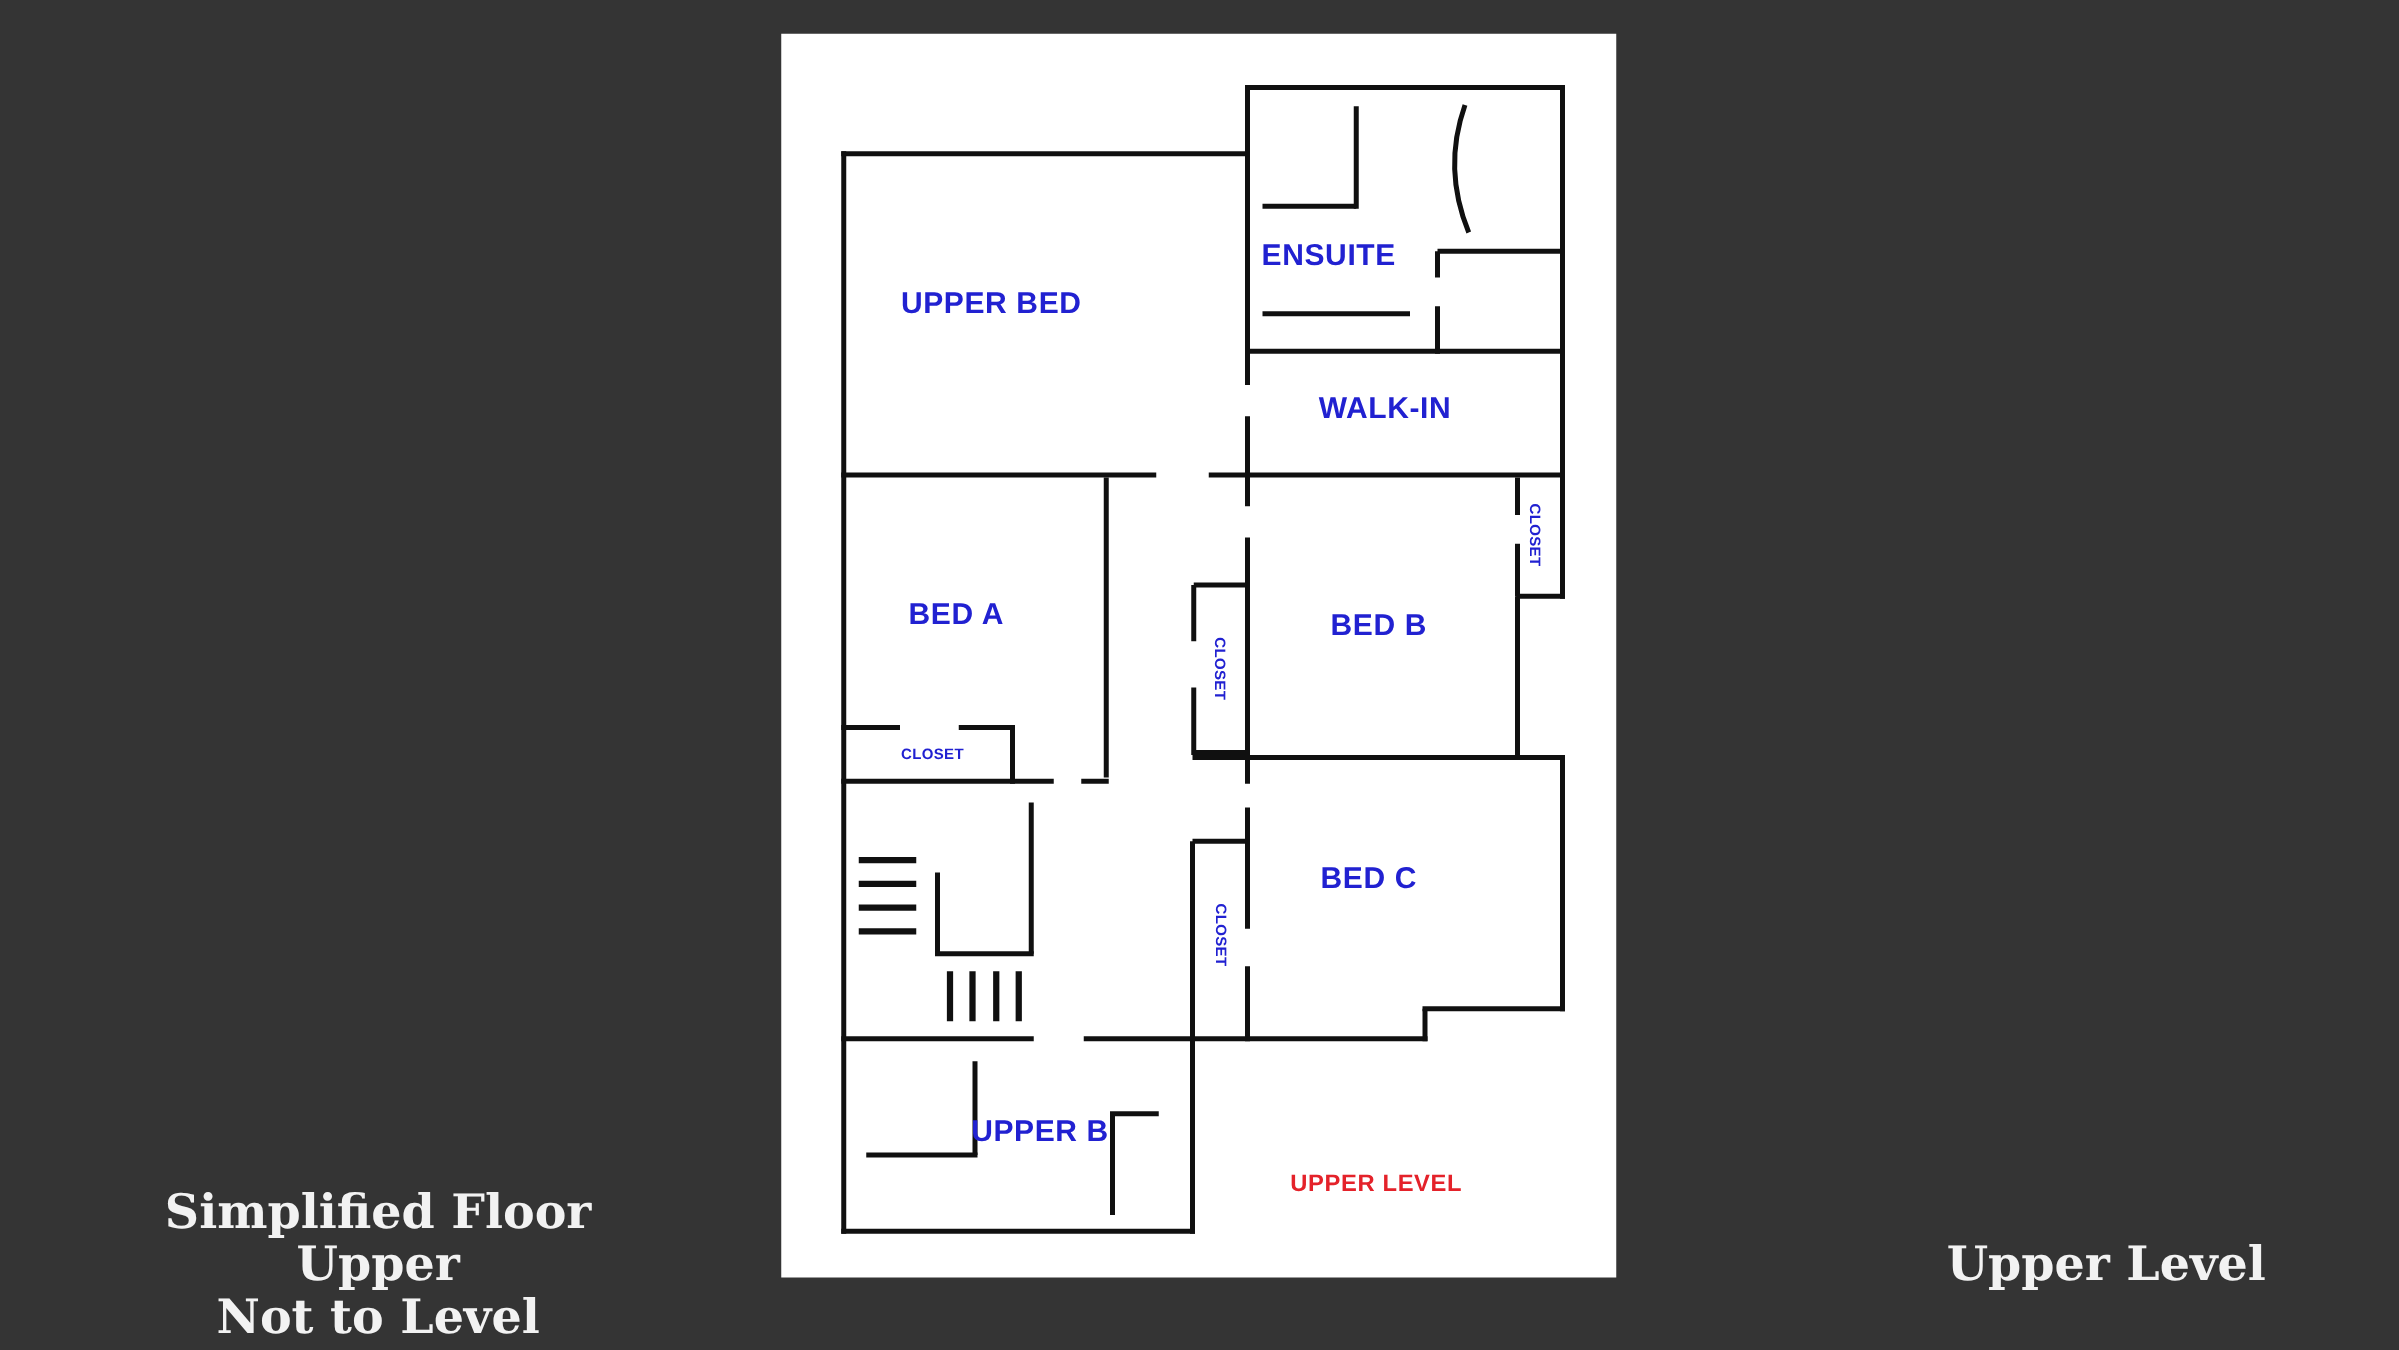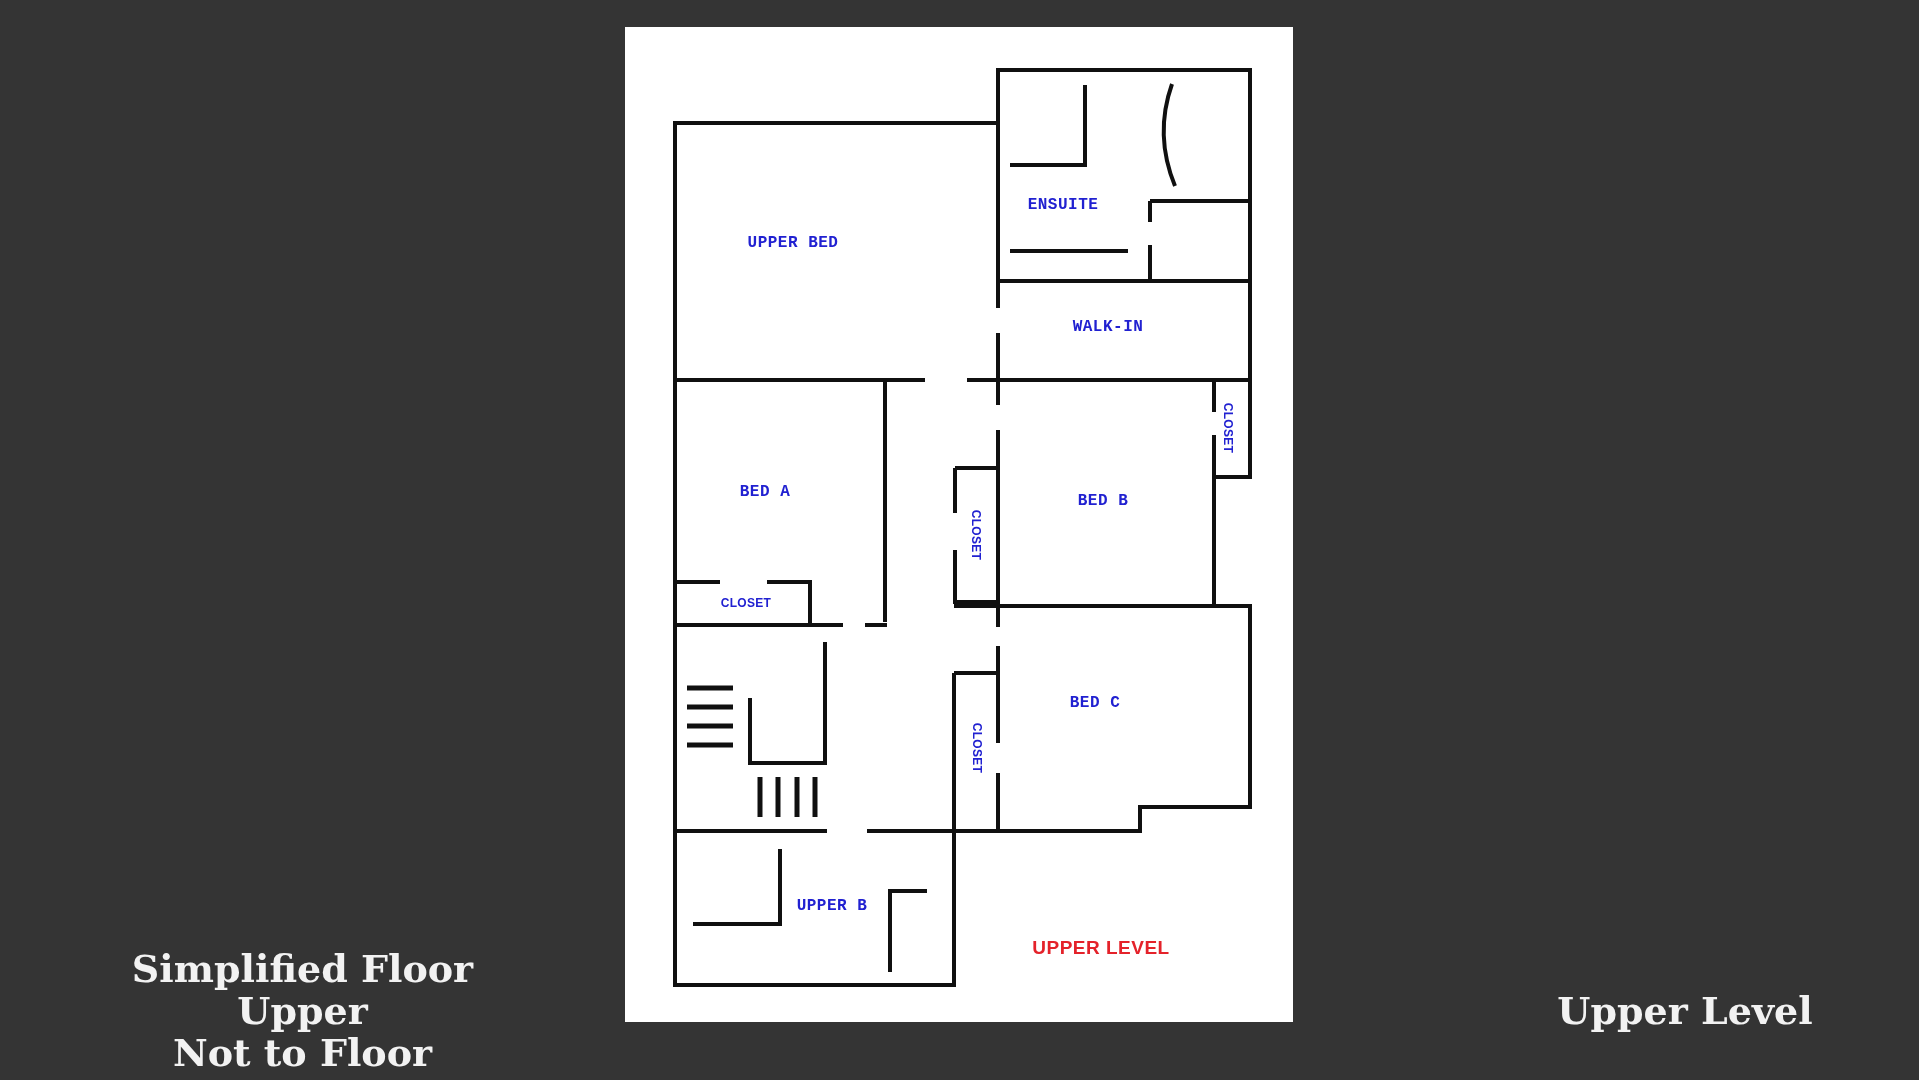--- a/index.html
+++ b/index.html
@@ -7,21 +7,21 @@
        font-family:"Liberation Sans",sans-serif;}
   .stage{position:relative;width:1919px;height:1080px;}
 
   
   .paper{position:absolute;left:625px;top:27px;width:668px;height:995px;background:#ffffff;}
   .paper svg{position:absolute;left:0;top:0;}
 
   
   .lbl{position:absolute;font-weight:bold;color:#2121d1;white-space:nowrap;
        transform:translate(-50%,-50%);letter-spacing:0.5px;}
-  .lbl.room{font-size:16px;font-family:Liberation Mono, monospace;}
+  .lbl.room{font-size:24px;}
   .lbl.small{font-size:12px;letter-spacing:0.3px;}
   .lbl.rot{transform:translate(-50%,-50%) rotate(90deg);}
   .lbl.red{color:#e4222a;}
 
   #lbl-master{left:168px;top:216px}
   #lbl-ensuite{left:438px;top:178px}
   #lbl-walkin{left:483px;top:300px}
   #lbl-beda{left:140px;top:465px}
   #lbl-bedb{left:478px;top:474px}
   #lbl-bedc{left:470px;top:676px}
@@ -129,18 +129,18 @@
     <div class="lbl room" id="lbl-bathb">UPPER B</div>
     <div class="lbl small" id="lbl-closeta">CLOSET</div>
     <div class="lbl small rot" id="lbl-closetcenter">CLOSET</div>
     <div class="lbl small rot" id="lbl-closetb">CLOSET</div>
     <div class="lbl small rot" id="lbl-closetc">CLOSET</div>
     <div class="lbl red" id="lbl-upper">UPPER LEVEL</div>
   </div>
 
   <div class="caption" id="caption-left">
     <div>Simplified Floor Upper</div>
-    <div>Not to Floor</div>
+    <div>Not to Level</div>
   </div>
 
   <div class="caption" id="caption-right">Upper Level</div>
 
 </div>
 
 </body></html>

